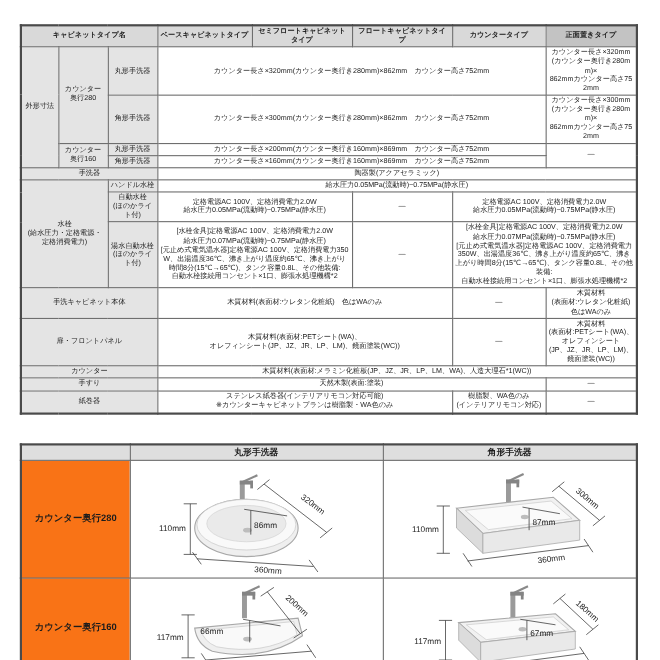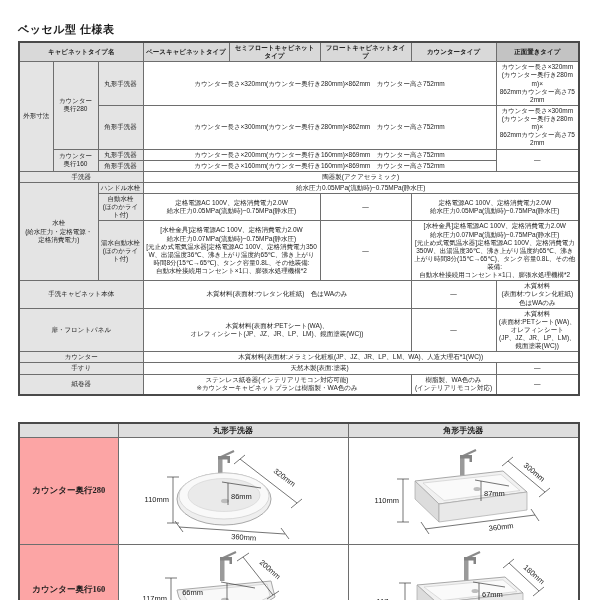--- a/index.html
+++ b/index.html
@@ -37,33 +37,32 @@
   .r-ppr { height:21px; }
 
   .diag { border:2px solid #4a4a4a; margin-top:26px; }
   .diag th, .diag td {
     border:1px solid #6e6e6e;
     font-size:8px;
     text-align:center;
     vertical-align:middle;
   }
   .diag th { background:#dedede; font-weight:bold; height:14px; }
-  .diag td.lbl { background:#fca5a5; font-weight:bold; font-size:8.5px;font-family:Liberation Serif, serif; }
+  .diag td.lbl { background:#f97316; font-weight:bold; font-size:8.5px; }
   .diag td.cell { background:#ffffff; padding:0; }
   .row280 { height:107px; }
   .row160 { height:91px; }
   .cell svg { display:block; margin:0 auto; }
   .dim { font-size:7.5px; fill:#222; font-family:"Liberation Sans","DejaVu Sans",sans-serif; }
 </style>
 </head>
 <body>
 
 <div class="page">
 
-  <div class="title">ベッセル型 仕様表</div>
 
   <table class="spec">
     <colgroup>
       <col style="width:34px">
         <col style="width:45px">
         <col style="width:45px">
       <col style="width:86px">
         <col style="width:91px">
         <col style="width:91px">
       <col style="width:85px">

